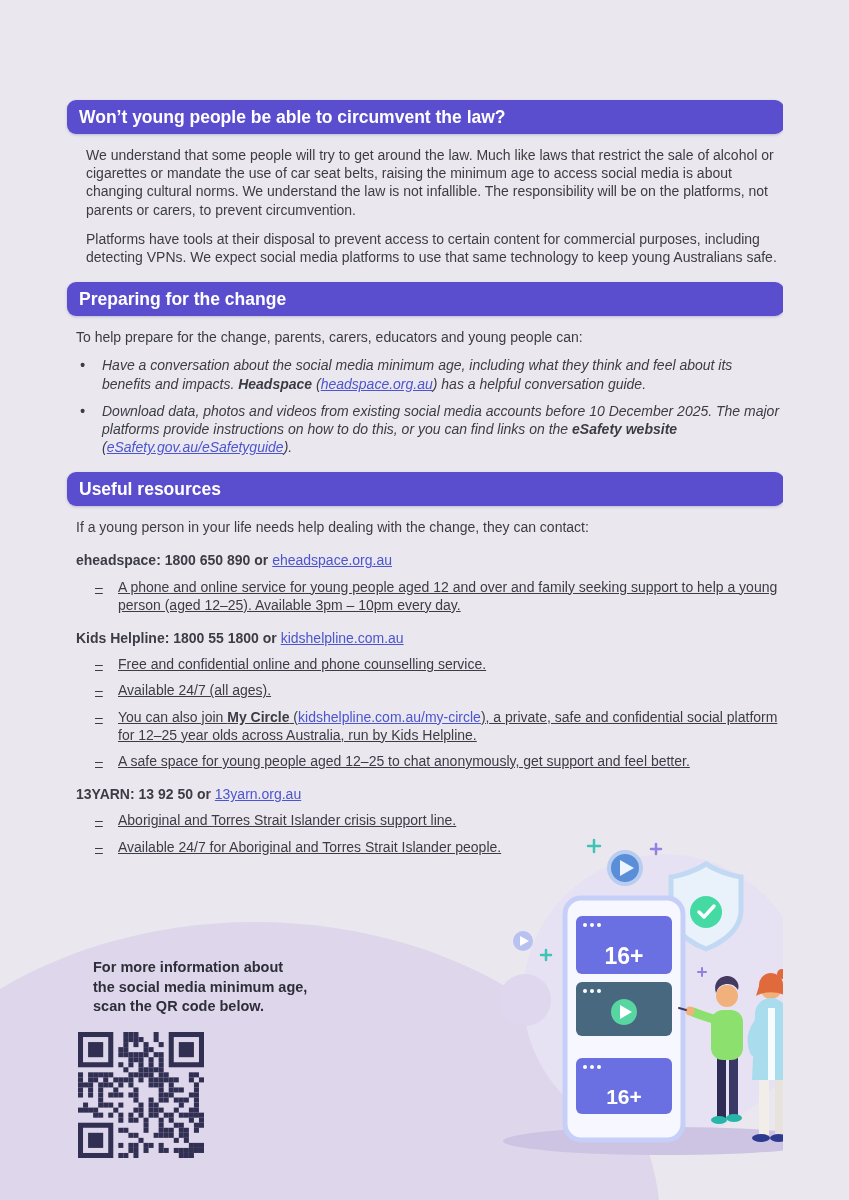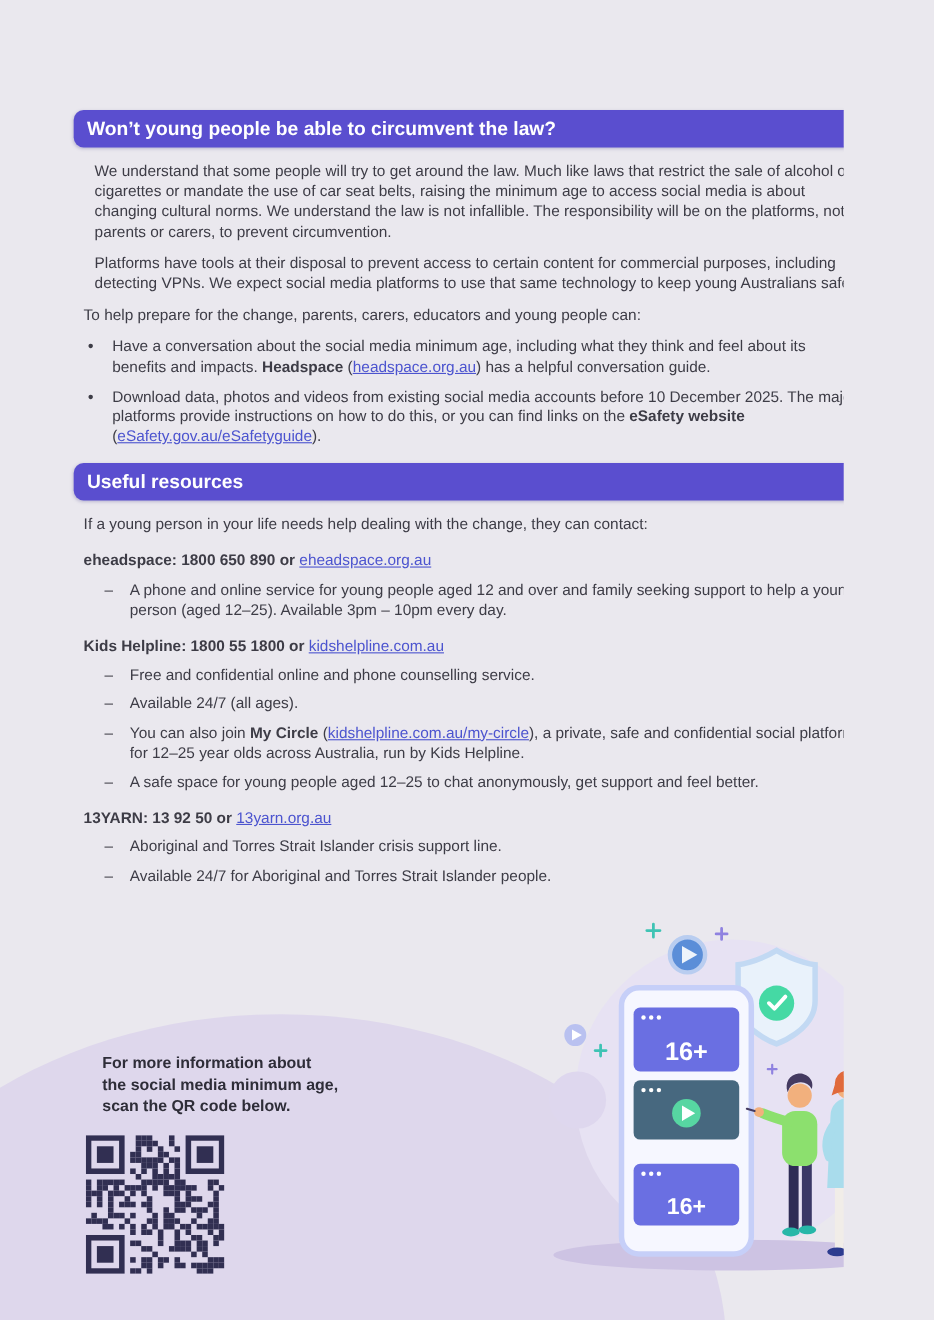--- a/index.html
+++ b/index.html
@@ -2,44 +2,44 @@
 <html><head>
 <meta charset="utf-8">
 <style>
   html,body{margin:0;padding:0;}
   body{
     width:849px;height:1200px;
     font-family:"Liberation Sans", sans-serif;
     background:#eae8ee;
     -webkit-font-smoothing:antialiased;
   }
-  .page{position:relative;width:767px;height:1200px;overflow:hidden;background:#eae8ee;}
+  .page{position:relative;width:767px;height:1200px;overflow:hidden;background:#eae8ee;padding-left:16px;}
   .bg-ellipse{
     position:absolute;left:-150px;top:922px;width:810px;height:600px;
     border-radius:50%;background:#ded7ec;z-index:1;
   }
   .content{
     position:absolute;left:67px;top:100px;width:717px;z-index:3;
     color:#3d3c46;font-size:14px;line-height:1.3;
   }
   .banner{
     background:#5a4ecf;color:#ffffff;font-weight:bold;font-size:17.5px;
     height:34px;border-radius:9px;display:flex;align-items:center;
     padding:0 12px;margin:16px 0 12px 0;
     box-shadow:0 1px 3px rgba(70,60,140,.28);
   }
   .banner:first-child{margin-top:0;}
   p.para{margin:0 0 11px 19px;padding-right:4px;}
   p.intro{margin:0 0 10px 9px;padding-right:4px;}
   ul.bullets{margin:0 0 4px 9px;padding:0;list-style:none;}
-  li.bullet{display:flex;margin:0 0 9px 0;}
+  li.bullet{display:flex;margin:0 0 9px 0;font-style:italic;}
   li.bullet::before{content:"\2022";flex:none;width:12px;margin-left:4px;margin-right:10px;font-weight:bold;}
   .contact{margin-left:9px;}
   .contact-h{margin:15px 0 8px 0;}
-  .dash{display:flex;margin:0 0 8px 19px;padding-right:4px;}
+  .dash{display:flex;margin:0 0 8px 19px;padding-right:4px;text-decoration:underline;}
   .dash::before{content:"\2013";flex:none;width:14px;margin-right:9px;}
   .b{font-weight:bold;}
   a.lnk{color:#4c54cf;text-decoration:underline;}
   .footer-cta{
     position:absolute;left:93px;top:958px;width:250px;z-index:3;
     font-size:14.5px;font-weight:bold;color:#2e2d38;line-height:1.35;
     white-space:pre-line;
   }
   .qr{position:absolute;left:78px;top:1032px;width:126px;height:126px;z-index:3;}
   .illus{position:absolute;left:480px;top:828px;width:330px;height:340px;z-index:2;}
@@ -58,20 +58,23 @@
   <div class="bg-ellipse"></div>
 
   <div class="content">
 
     <div class="banner">
       <span>Won’t young people be able to circumvent the law?</span>
     </div>
     <p class="para">We understand that some people will try to get around the law. Much like laws that restrict the sale of alcohol or cigarettes or mandate the use of car seat belts, raising the minimum age to access social media is about changing cultural norms. We understand the law is not infallible. The responsibility will be on the platforms, not parents or carers, to prevent circumvention.</p>
     <p class="para">Platforms have tools at their disposal to prevent access to certain content for commercial purposes, including detecting VPNs. We expect social media platforms to use that same technology to keep young Australians safe.</p>
 
+    <div class="banner">
+      <span>Preparing for the change</span>
+    </div>
     <p class="intro">To help prepare for the change, parents, carers, educators and young people can:</p>
     <ul class="bullets">
       <li class="bullet">
           <div class="btext"><span>Have a conversation about the social media minimum age, including what they think and feel about its benefits and impacts. </span><span class="b">Headspace</span><span> (</span><a class="lnk" href="#">headspace.org.au</a><span>) has a helpful conversation guide.</span></div>
         </li>
       <li class="bullet">
           <div class="btext"><span>Download data, photos and videos from existing social media accounts before 10 December 2025. The major platforms provide instructions on how to do this, or you can find links on the </span><span class="b">eSafety website</span><span> (</span><a class="lnk" href="#">eSafety.gov.au/eSafetyguide</a><span>).</span></div>
         </li>
     </ul>
 

